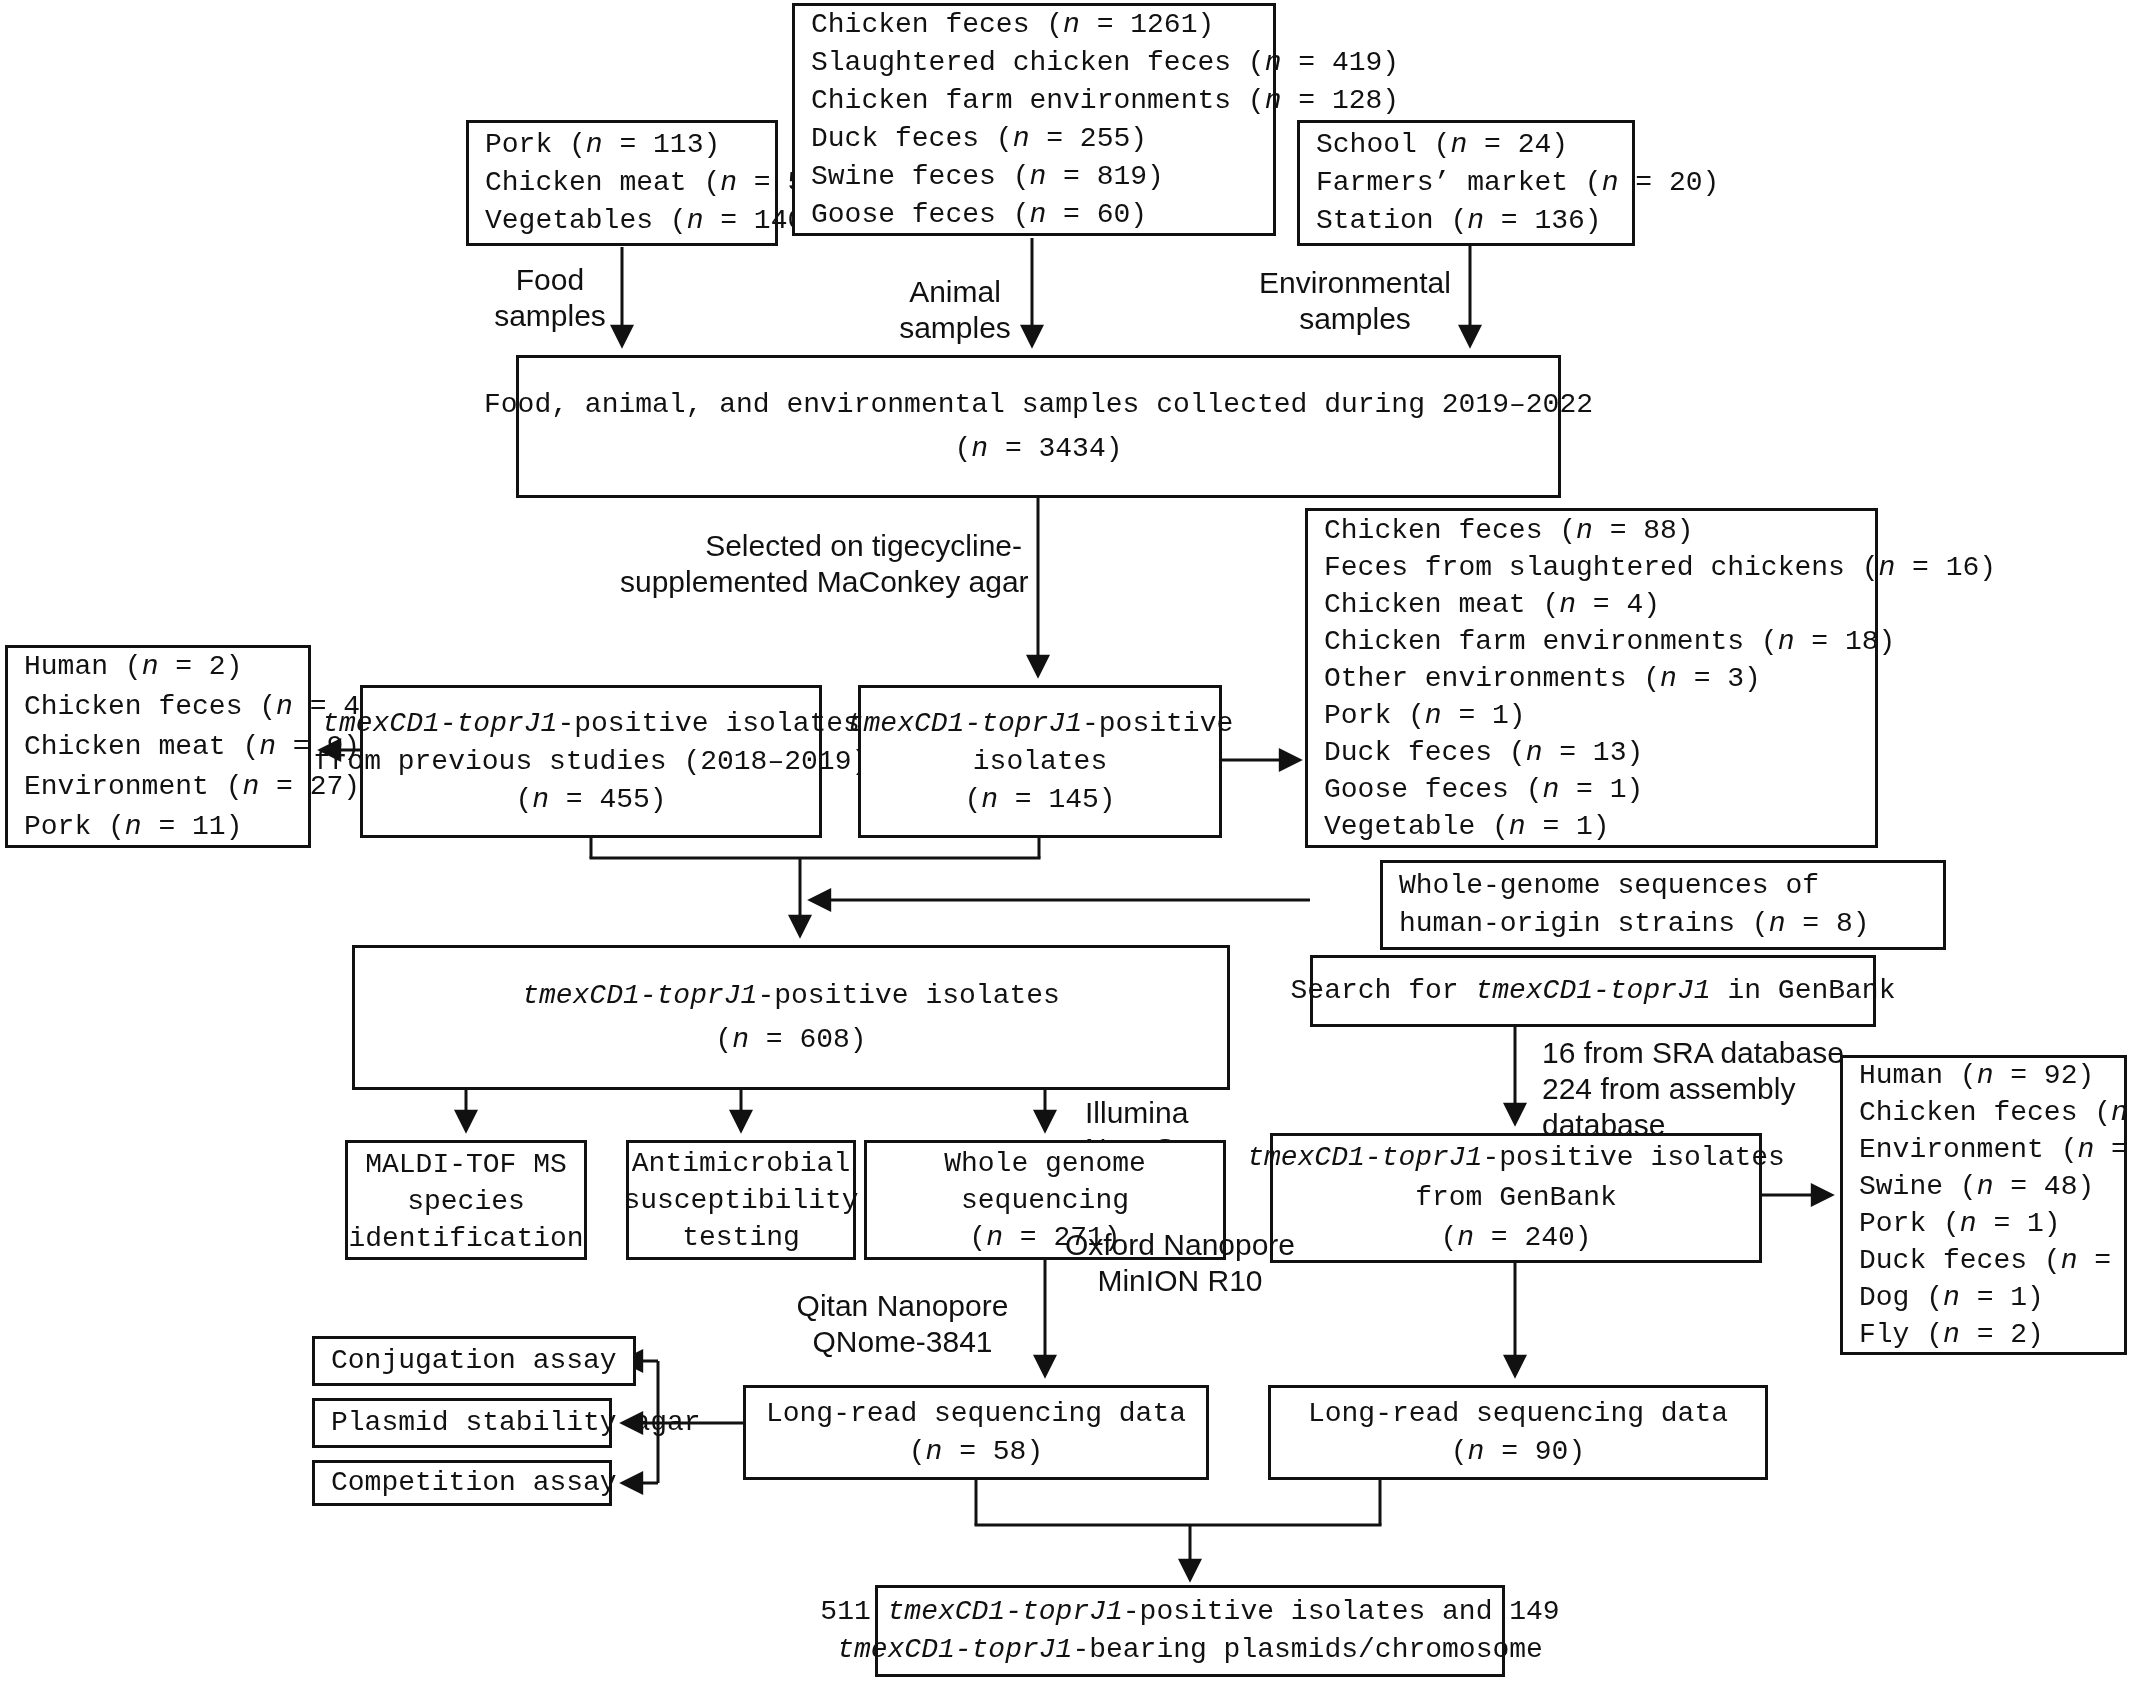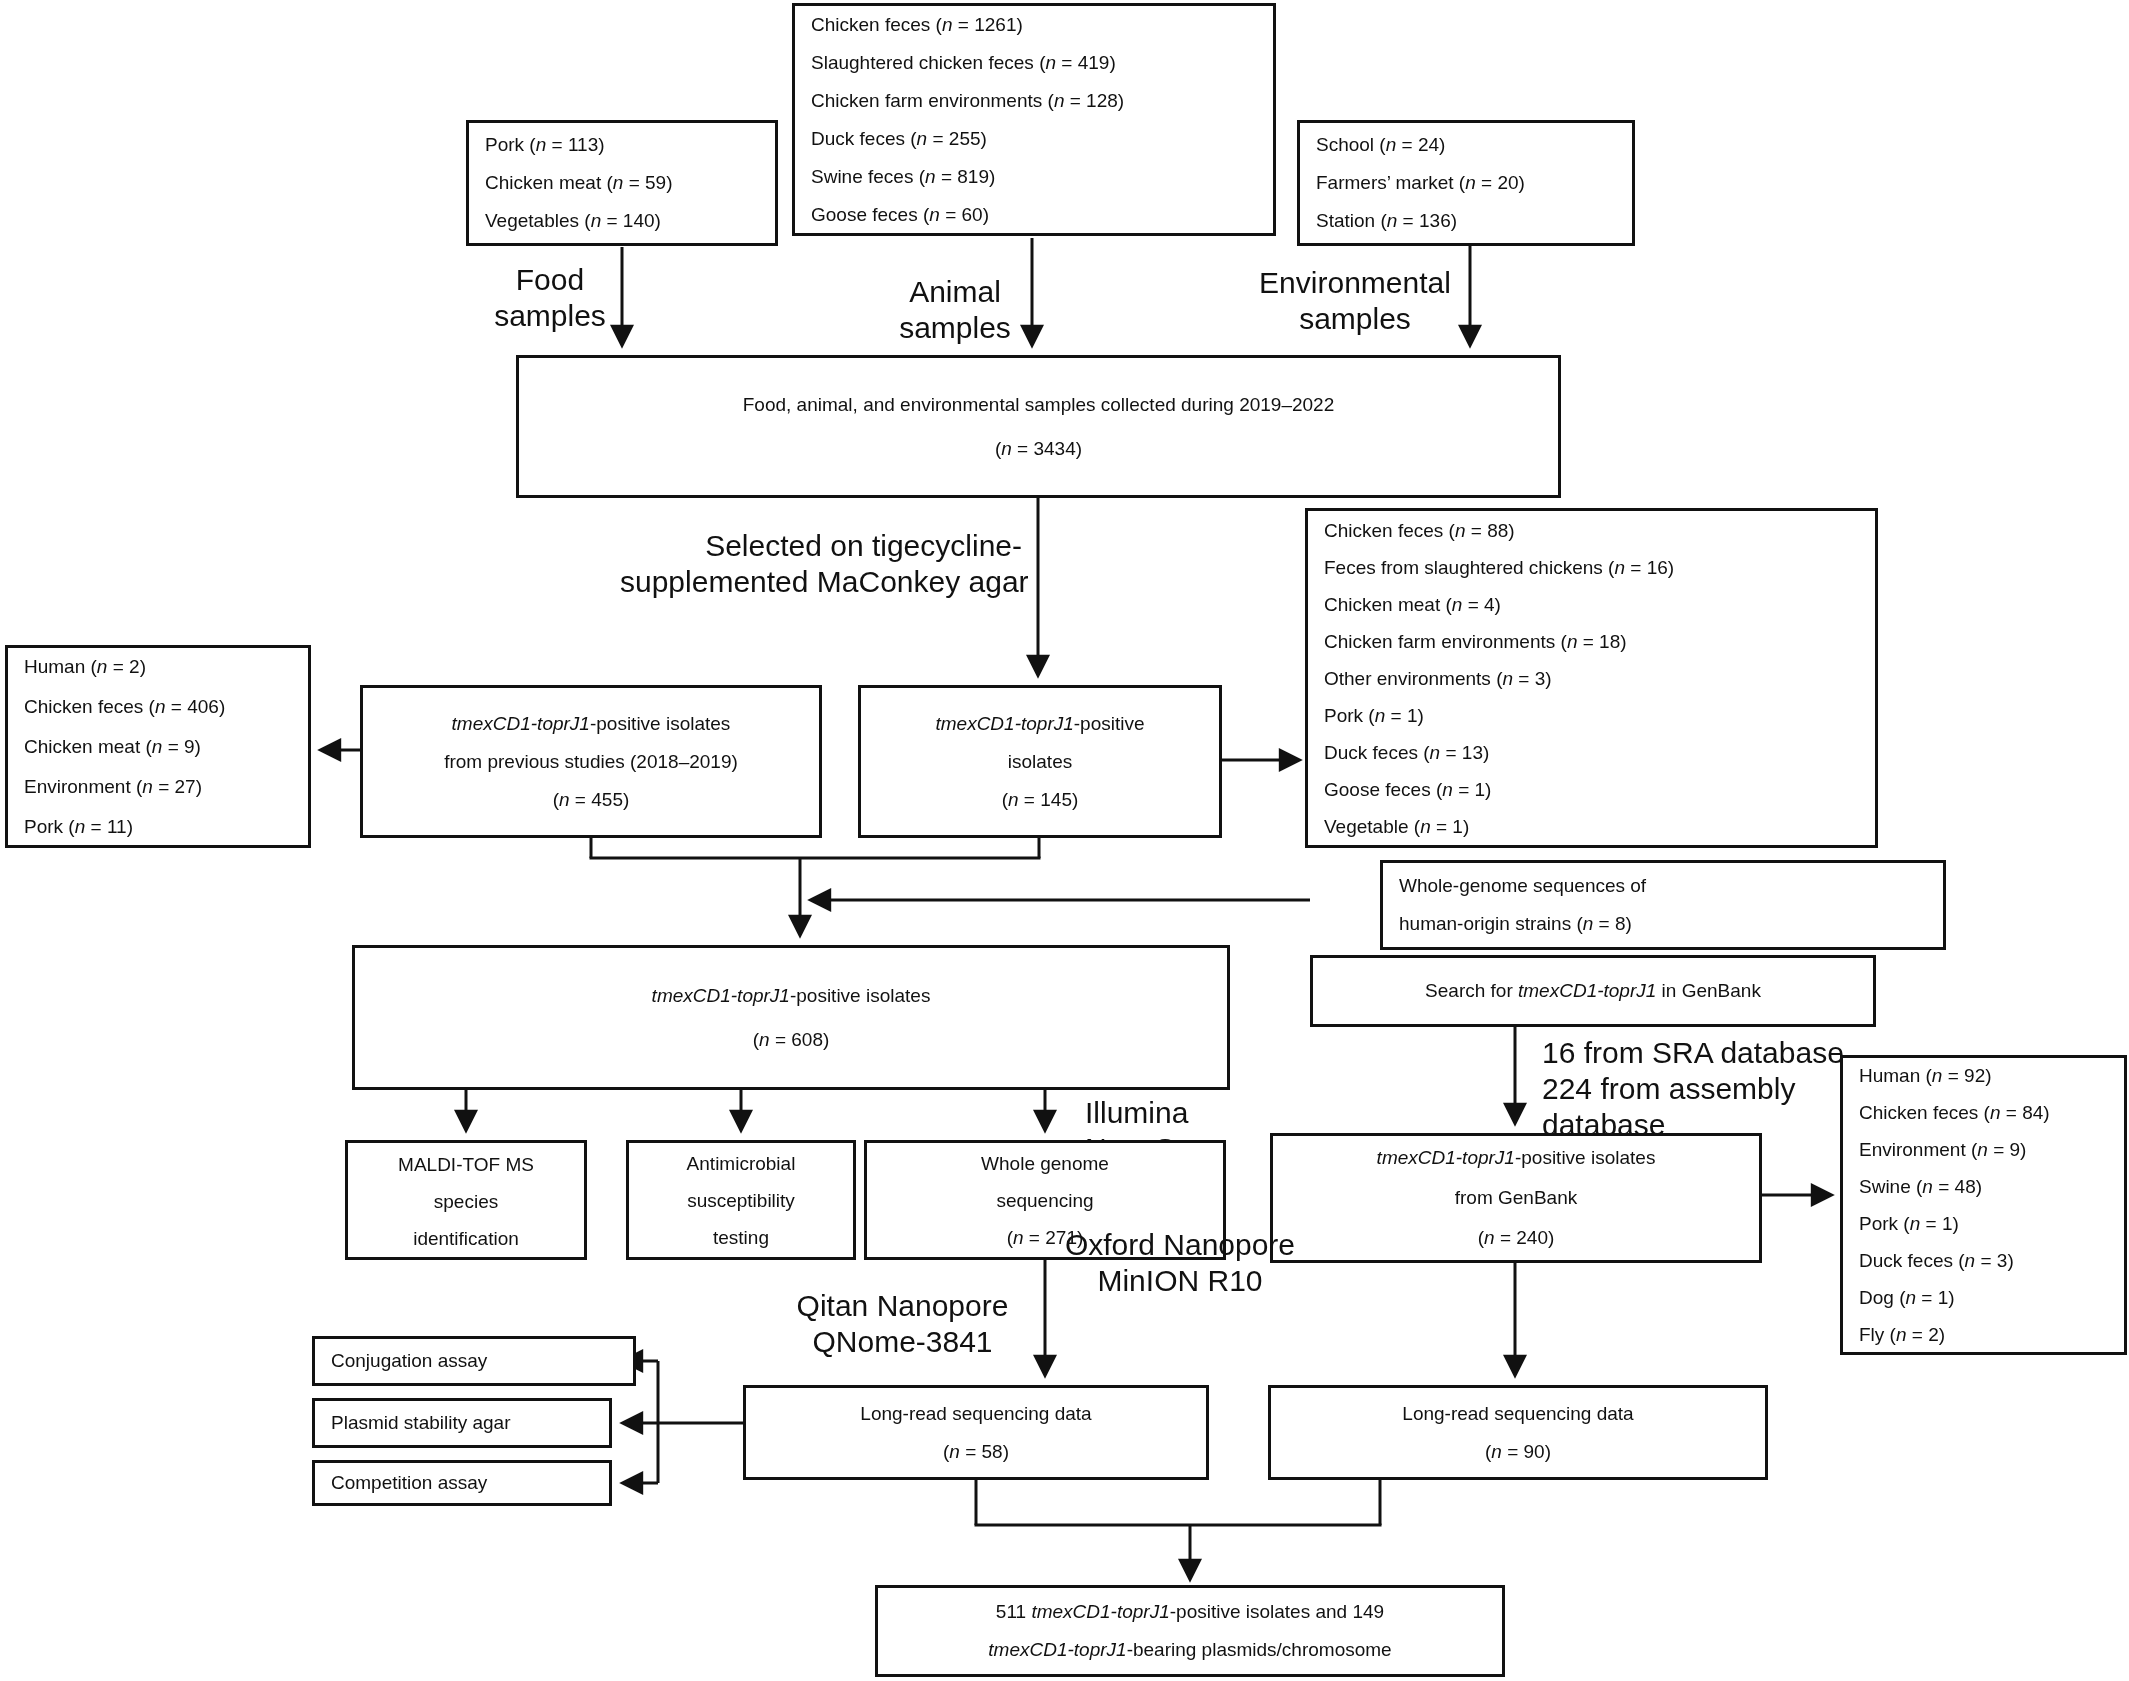--- a/index.html
+++ b/index.html
@@ -14,23 +14,24 @@
   .box{
     position:absolute;
     border:3px solid #111111;
     background:#ffffff;
     box-sizing:border-box;
     display:flex;
     flex-direction:column;
     justify-content:center;
   }
   .box .txt{
-    font-size:19px;
+    font-size:28px;
     line-height:38px;
     white-space:nowrap;
+    font-family:Liberation Mono, monospace;
   }
   .box.center{align-items:center;text-align:center;}
   .box.left{align-items:flex-start;text-align:left;padding-left:16px;padding-right:4px;}
   .lbl{
     position:absolute;
     font-size:30px;
     line-height:36px;
     white-space:nowrap;
   }
   .lbl.center{text-align:center;}

